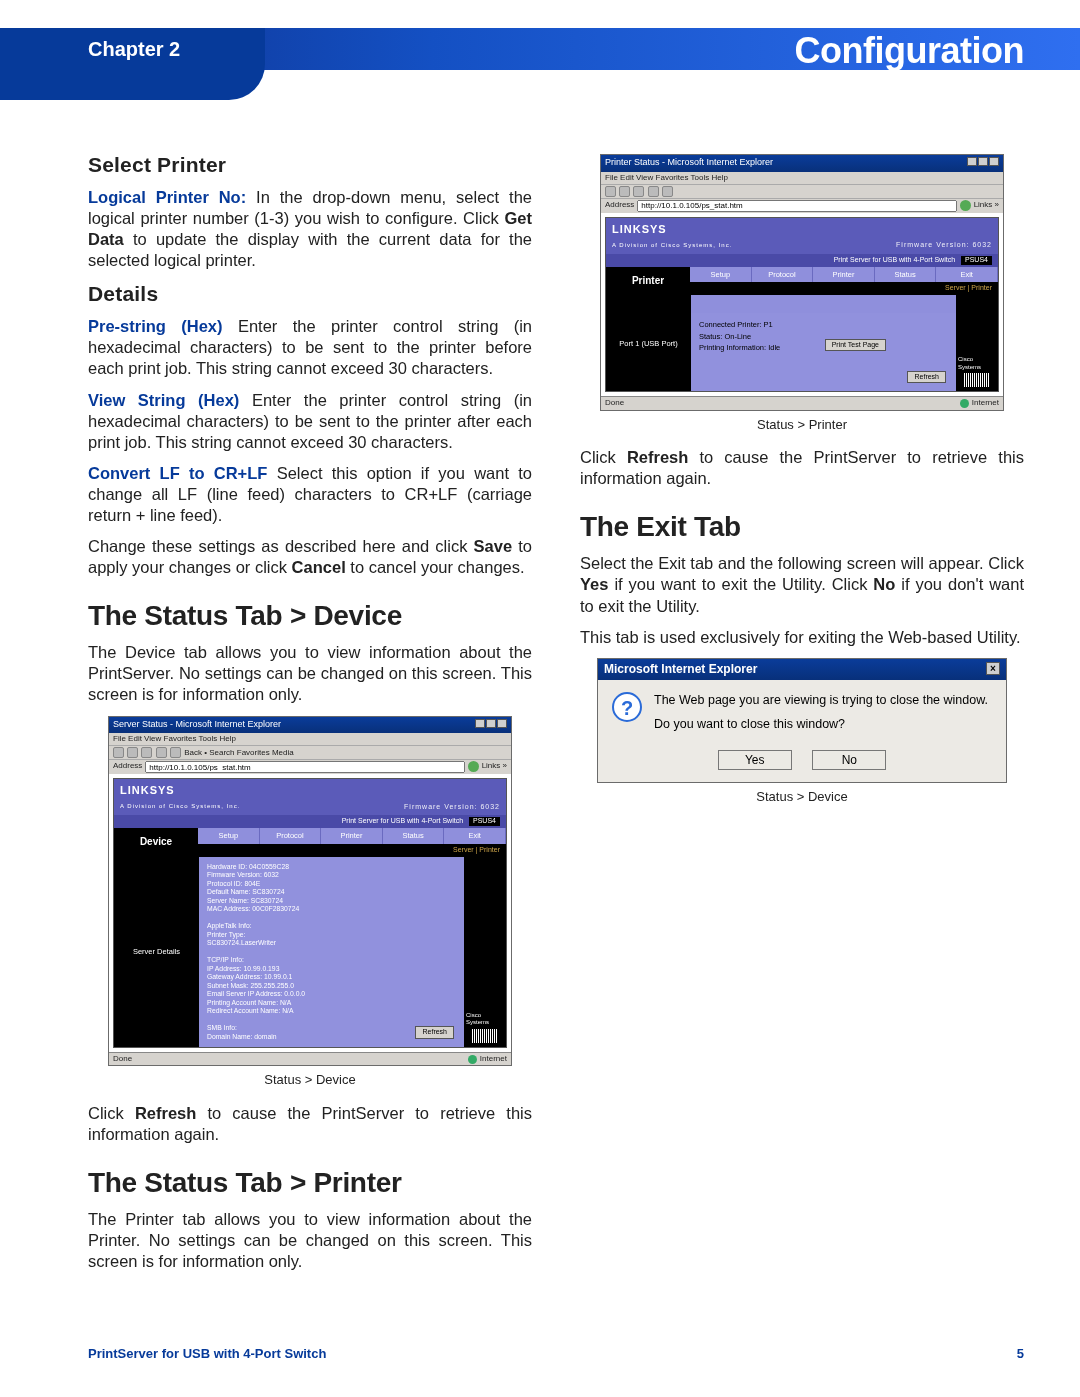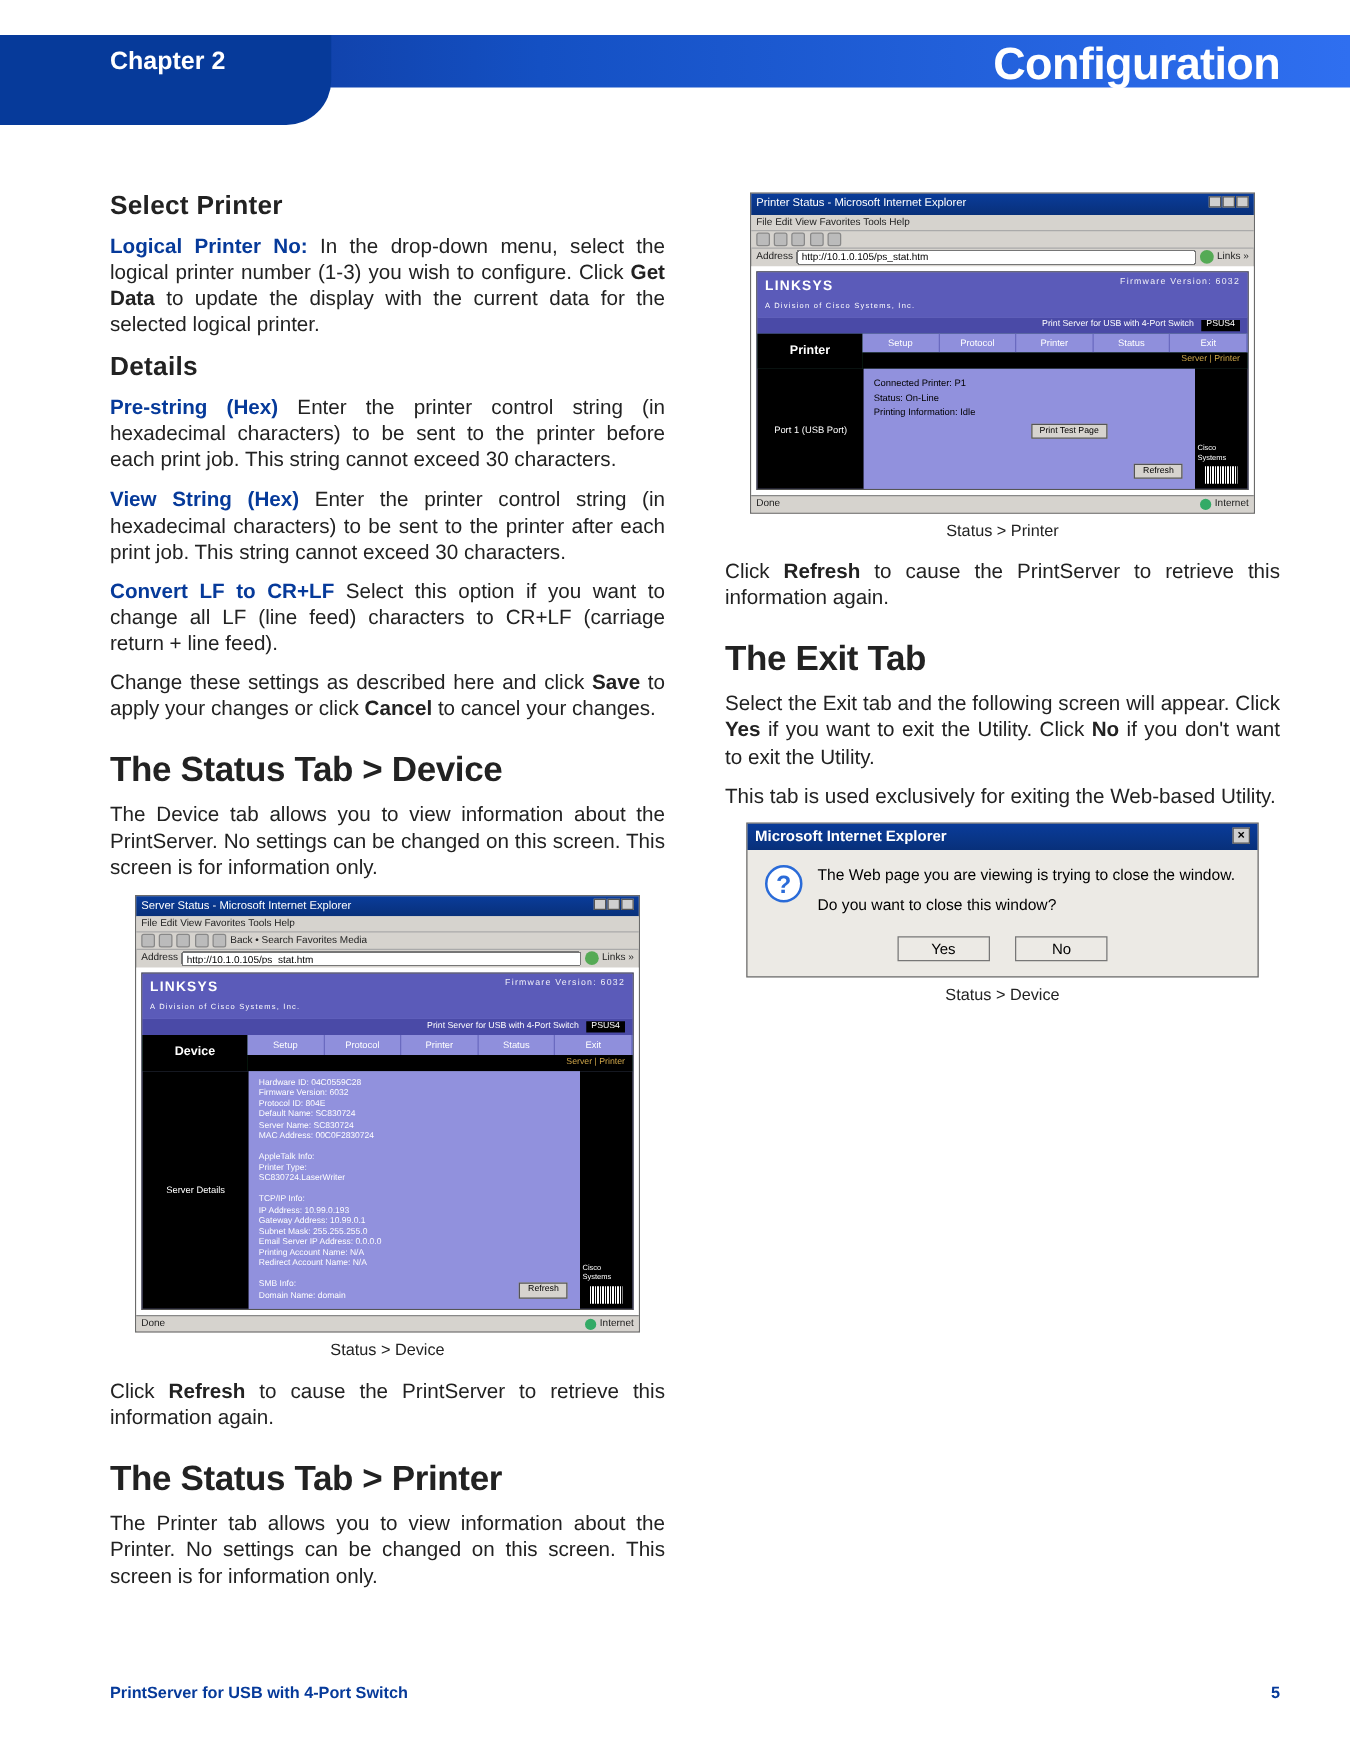--- a/index.html
+++ b/index.html
@@ -119,21 +119,21 @@
   }
   .linksys-head {
     background:#5b5bb9;
     color:#fff;
     padding:4px 6px;
     font-weight:700;
     font-size:11px;
     letter-spacing:1px;
     display:flex;
     justify-content:space-between;
-    align-items:flex-start;
+    align-items:flex-end;
   }
   .linksys-head .fw { font-size:7px; font-weight:400; opacity:.9;}
   .linksys-sub {
     background:#4a4aa7;
     color:#fff;
     font-size:7px;
     text-align:right;
     padding:2px 6px;
     display:flex;
     justify-content:flex-end;
@@ -381,21 +381,21 @@
                 <div>Protocol</div>
                 <div>Printer</div>
                 <div>Status</div>
                 <div>Exit</div>
               </div>
               <div class="row2">Server | Printer</div>
             </div>
           </div>
           <div class="panel-body">
             <div class="sideb">Port 1 (USB Port)</div>
-            <div class="main" style="color:#000;background:#9191dd;">
+            <div class="main" style="color:#000;background:#9191dd;margin-top:18px;">
               <div id="printer-lines" style="color:#000;font-size:7.5px;line-height:1.5;">Connected Printer:   P1<br>Status:                        On-Line<br>Printing Information:  Idle</div>
               <div class="btn" style="right:70px;bottom:40px;">Print Test Page</div>
               <div class="btn">Refresh</div>
             </div>
             <div class="corner">
               <span>Cisco Systems</span>
               <div class="cisco"></div>
             </div>
           </div>
         </div>

